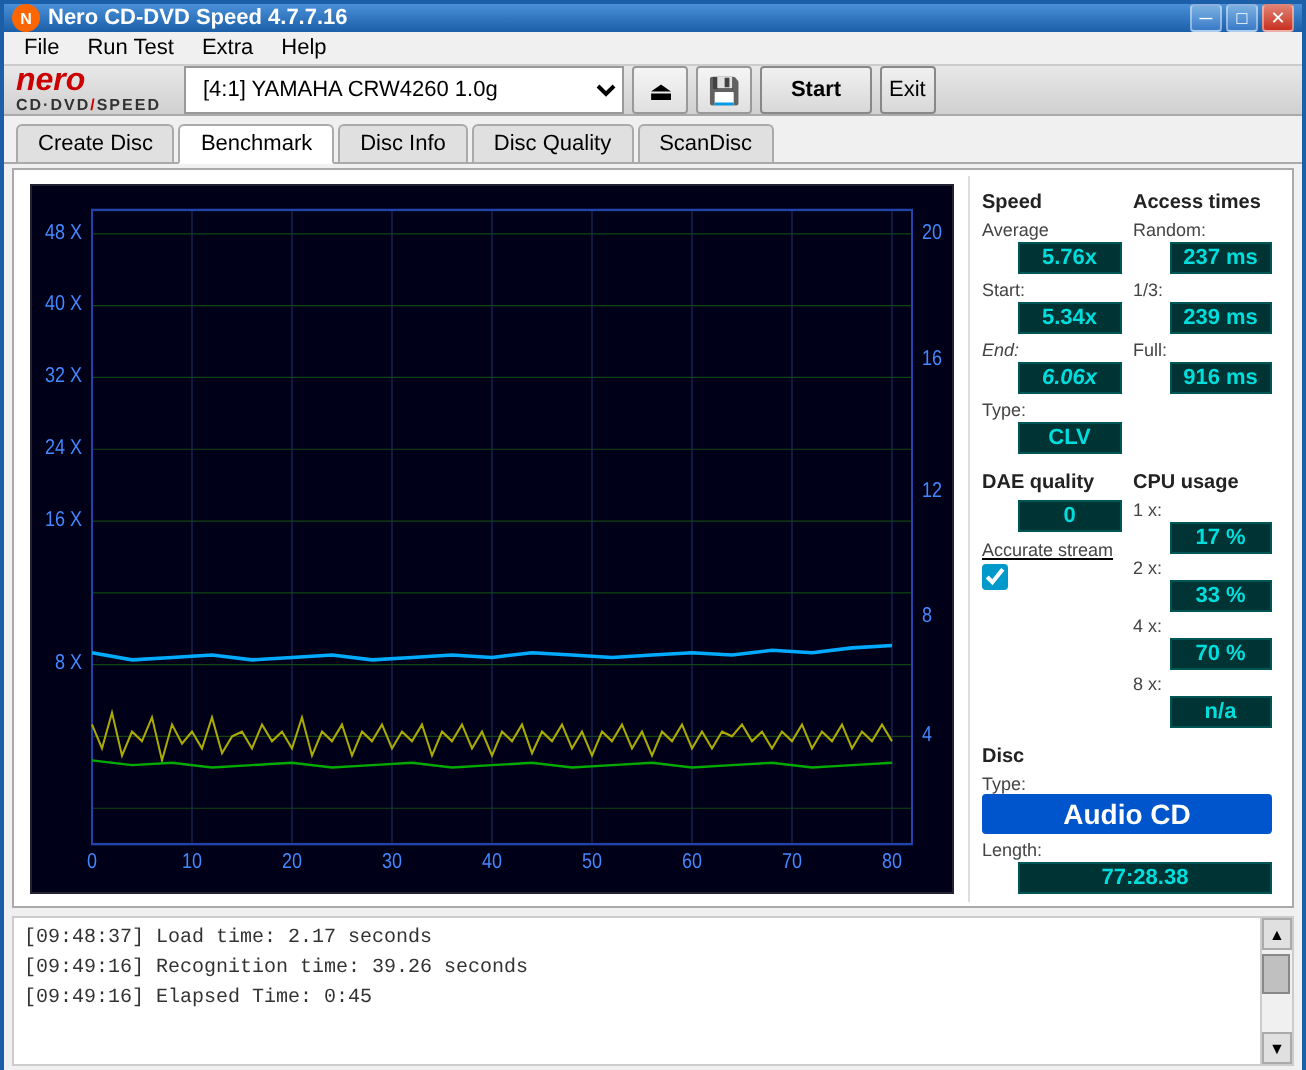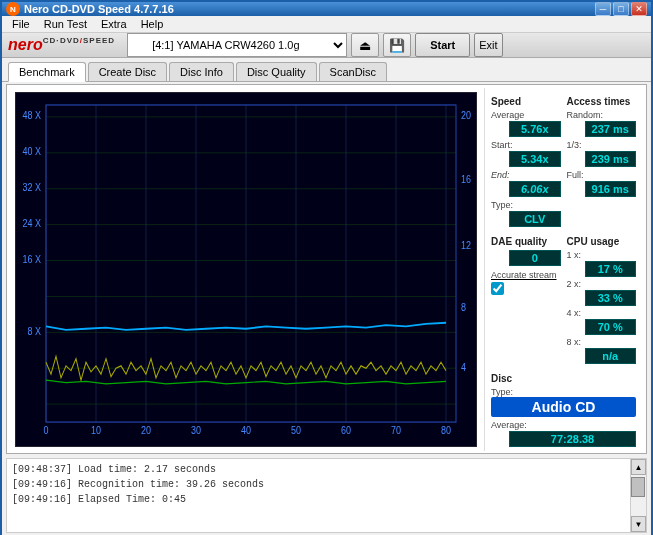--- a/index.html
+++ b/index.html
@@ -12,25 +12,25 @@
     .title-bar-controls { display: flex; gap: 2px; }
     .title-btn { width: 16px; height: 14px; border: 1px solid rgba(255,255,255,0.4); background: linear-gradient(to bottom, #7ab0e0, #3a7bc8); color: white; font-size: 9px; cursor: pointer; display: flex; align-items: center; justify-content: center; border-radius: 2px; }
     .title-btn.close { background: linear-gradient(to bottom, #e08070, #c83020); }
 
     
     .menu-bar { background: #f0f0f0; border-bottom: 1px solid #ccc; height: 20px; display: flex; align-items: center; padding: 0 4px; gap: 2px; }
     .menu-item { padding: 2px 6px; cursor: pointer; font-size: 11px; border-radius: 2px; }
 
     
     .toolbar { background: linear-gradient(to bottom, #e8e8e8, #d0d0d0); border-bottom: 1px solid #aaa; height: 36px; display: flex; align-items: center; padding: 0 6px; gap: 4px; }
-    .toolbar-logo { display: flex; line-height: 1; margin-right: 8px; }
+    .toolbar-logo { display: flex; flex-direction: column; line-height: 1; margin-right: 8px; }
     .toolbar-logo .nero { font-size: 16px; font-weight: bold; color: #cc0000; font-style: italic; }
     .toolbar-logo .cdspeed { font-size: 8px; color: #333; letter-spacing: 1px; font-weight: bold; }
     .toolbar-logo .slash { color: #cc0000; }
-    .drive-select { height: 24px; border: 1px solid #999; background: white; padding: 0 20px; font-size: 11px; min-width: 220px; }
+    .drive-select { height: 24px; border: 1px solid #999; background: white; padding: 0 4px; font-size: 11px; min-width: 220px; }
     .toolbar-icon-btn { width: 28px; height: 24px; border: 1px solid #999; background: linear-gradient(to bottom, #f5f5f5, #e0e0e0); cursor: pointer; display: flex; align-items: center; justify-content: center; border-radius: 2px; font-size: 13px; }
     .start-btn { height: 24px; padding: 0 14px; background: linear-gradient(to bottom, #f0f0f0, #d8d8d8); border: 1px solid #888; cursor: pointer; font-size: 11px; font-weight: bold; border-radius: 2px; }
     .exit-btn { height: 24px; padding: 0 4px; background: linear-gradient(to bottom, #f0f0f0, #d8d8d8); border: 1px solid #888; cursor: pointer; font-size: 11px; border-radius: 2px; }
 
     
     .tab-bar { background: #f0f0f0; border-bottom: 1px solid #aaa; padding: 4px 6px 0; display: flex; gap: 2px; }
     .tab { padding: 3px 10px; border: 1px solid #aaa; border-bottom: none; background: #e0e0e0; cursor: pointer; font-size: 11px; border-radius: 3px 3px 0 0; }
     .tab.active { background: white; border-bottom: 1px solid white; margin-bottom: -1px; }
 
     
@@ -88,22 +88,22 @@
     </select>
     <button class="toolbar-icon-btn" title="Eject">⏏</button>
     <button class="toolbar-icon-btn" title="Save">💾</button>
     <button class="start-btn">Start</button>
     <button class="exit-btn">Exit</button>
   </div>
 
   <div class="content-area">
 
     <div class="tab-bar">
+      <div class="tab">Create Disc</div>
       <div class="tab active">Benchmark</div>
-      <div class="tab">Create Disc</div>
       <div class="tab">Disc Info</div>
       <div class="tab">Disc Quality</div>
       <div class="tab">ScanDisc</div>
     </div>
 
     <div style="display:flex; flex:1; padding: 3px 4px 2px; gap:3px; background:white; border:1px solid #aaa; margin:2px 4px 2px;">
 
       <div class="chart-area" style="flex:1; position:relative; background:#000018; border:1px solid #223;">
         <svg width="100%" height="100%" viewBox="0 0 460 295" preserveAspectRatio="none">
 
@@ -224,21 +224,21 @@
             </div>
           </div>
         </div>
 
         <div style="display:flex; gap:6px; margin-top:5px;">
           <div style="flex:1;">
             <div class="section-hdr">Disc</div>
             <div class="stat-lbl">Type:</div>
             <div style="background:#0055cc; color:white; font-weight:bold; text-align:center; padding:2px 3px; font-size:14px; border-radius:2px;">Audio CD</div>
             <div style="margin-top:3px;">
-              <div class="stat-lbl">Average:</div>
+              <div class="stat-lbl">Length:</div>
               <span class="stat-val">77:28.38</span>
             </div>
           </div>
         </div>
       </div>
     </div>
 
     <div class="log-area">
       <div class="log-content">
         <div class="log-line">[09:48:37]  Load time: 2.17 seconds</div>

